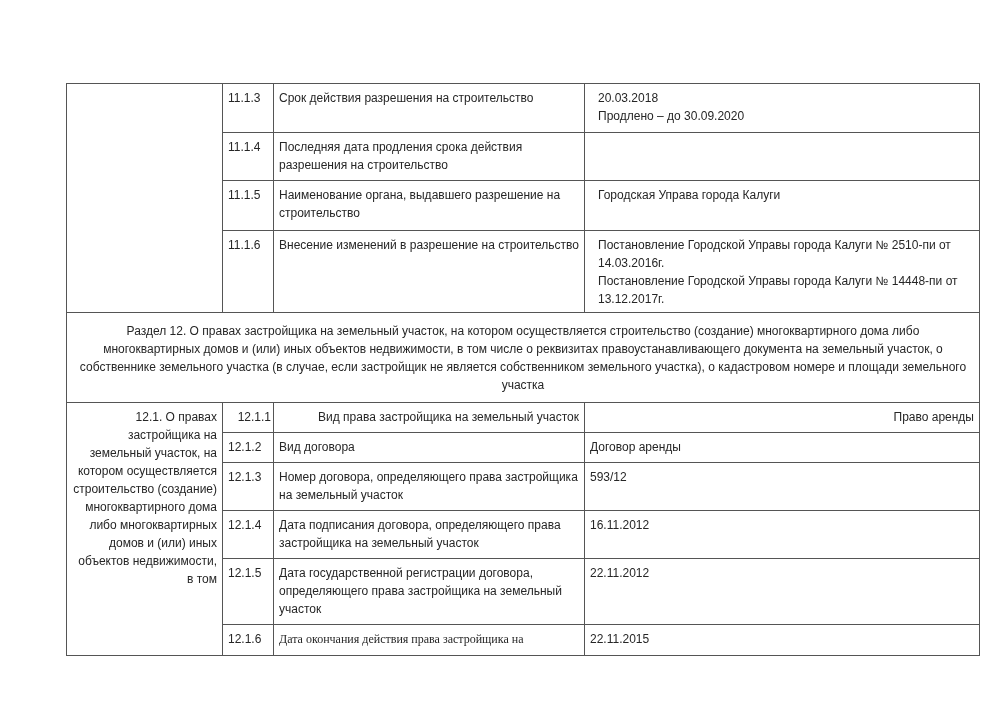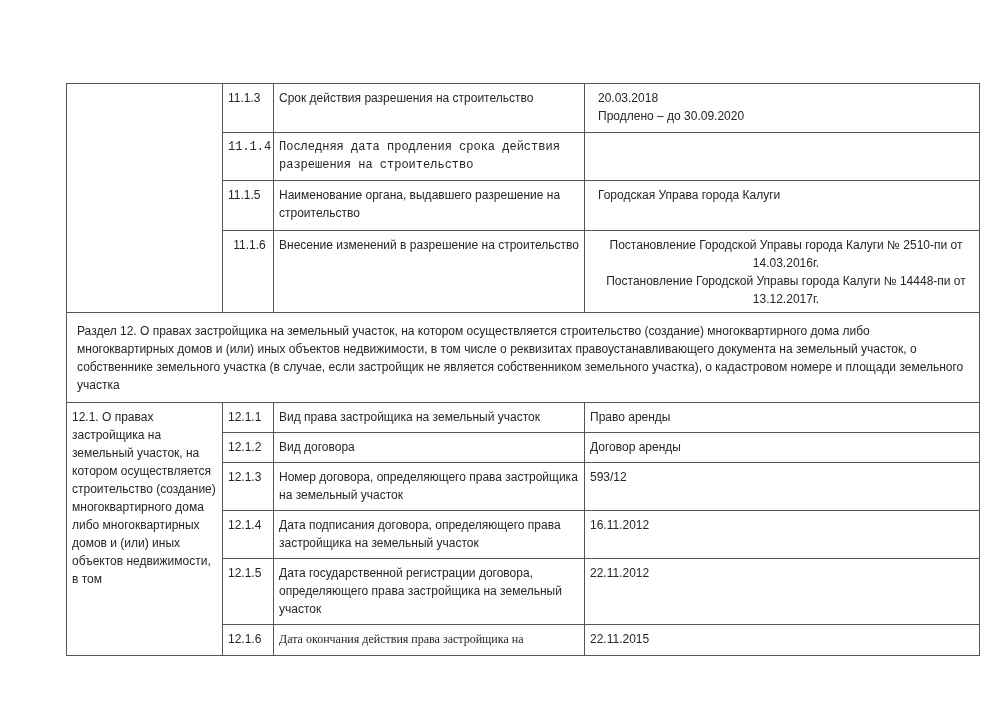--- a/index.html
+++ b/index.html
@@ -14,21 +14,21 @@
   }
   .tbl td {
     border:1.3px solid #555; vertical-align:top; padding:5px 5px 4px 5px;
     color:#262626;
   }
   .tbl col.c1 { width:156px; }
   .tbl col.c2 { width:51px; }
   .tbl col.c3 { width:311px; }
   .tbl col.c4 { width:395px; }
   .num { white-space:nowrap; padding-left:5px !important; padding-right:2px !important; }
-  .section-head { text-align:left; padding:9px 10px 8px 10px !important; }
+  .section-head { text-align:center; padding:9px 10px 8px 10px !important; }
   .val-line { display:block;margin-left:8px; }
 </style>
 </head>
 <body>
 
 <table class="tbl">
   <colgroup>
       <col class="c1">
       <col class="c2">
       <col class="c3">
@@ -37,44 +37,44 @@
   <tbody>
     <tr style="height:49px;">
       <td rowspan="4"></td>
       <td class="num">11.1.3</td>
       <td>Срок действия разрешения на строительство</td>
       <td>
         <span class="val-line">20.03.2018</span>
         <span class="val-line">Продлено – до 30.09.2020</span>
       </td>
     </tr>
-    <tr style="height:48px;font-family:Liberation Mono, monospace;">
+    <tr style="height:48px;">
       <td class="num">11.1.4</td>
       <td>Последняя дата продления срока действия разрешения на строительство</td>
       <td></td>
     </tr>
     <tr style="height:50px;">
       <td class="num">11.1.5</td>
       <td>Наименование органа, выдавшего разрешение на строительство</td>
       <td>
         <span class="val-line">Городская Управа города Калуги</span>
       </td>
     </tr>
-    <tr style="height:82px;text-align:center;">
+    <tr style="height:82px;">
       <td class="num">11.1.6</td>
       <td>Внесение изменений в разрешение на строительство</td>
       <td>
         <span class="val-line">Постановление Городской Управы города Калуги № 2510-пи от 14.03.2016г.</span>
         <span class="val-line">Постановление Городской Управы города Калуги № 14448-пи от 13.12.2017г.</span>
       </td>
     </tr>
     <tr style="height:85px;">
       <td colspan="4" class="section-head">Раздел 12. О правах застройщика на земельный участок, на котором осуществляется строительство (создание) многоквартирного дома либо многоквартирных домов и (или) иных объектов недвижимости, в том числе о реквизитах правоустанавливающего документа на земельный участок, о собственнике земельного участка (в случае, если застройщик не является собственником земельного участка), о кадастровом номере и площади земельного участка</td>
     </tr>
-    <tr style="height:30px;">
+    <tr style="height:30px;text-align:right;">
       <td rowspan="6">12.1. О правах застройщика на земельный участок, на котором осуществляется строительство (создание) многоквартирного дома либо многоквартирных домов и (или) иных объектов недвижимости, в том</td>
       <td class="num">12.1.1</td>
       <td>Вид права застройщика на земельный участок</td>
       <td>Право аренды</td>
     </tr>
     <tr style="height:30px;">
       <td class="num">12.1.2</td>
       <td>Вид договора</td>
       <td>Договор аренды</td>
     </tr>

